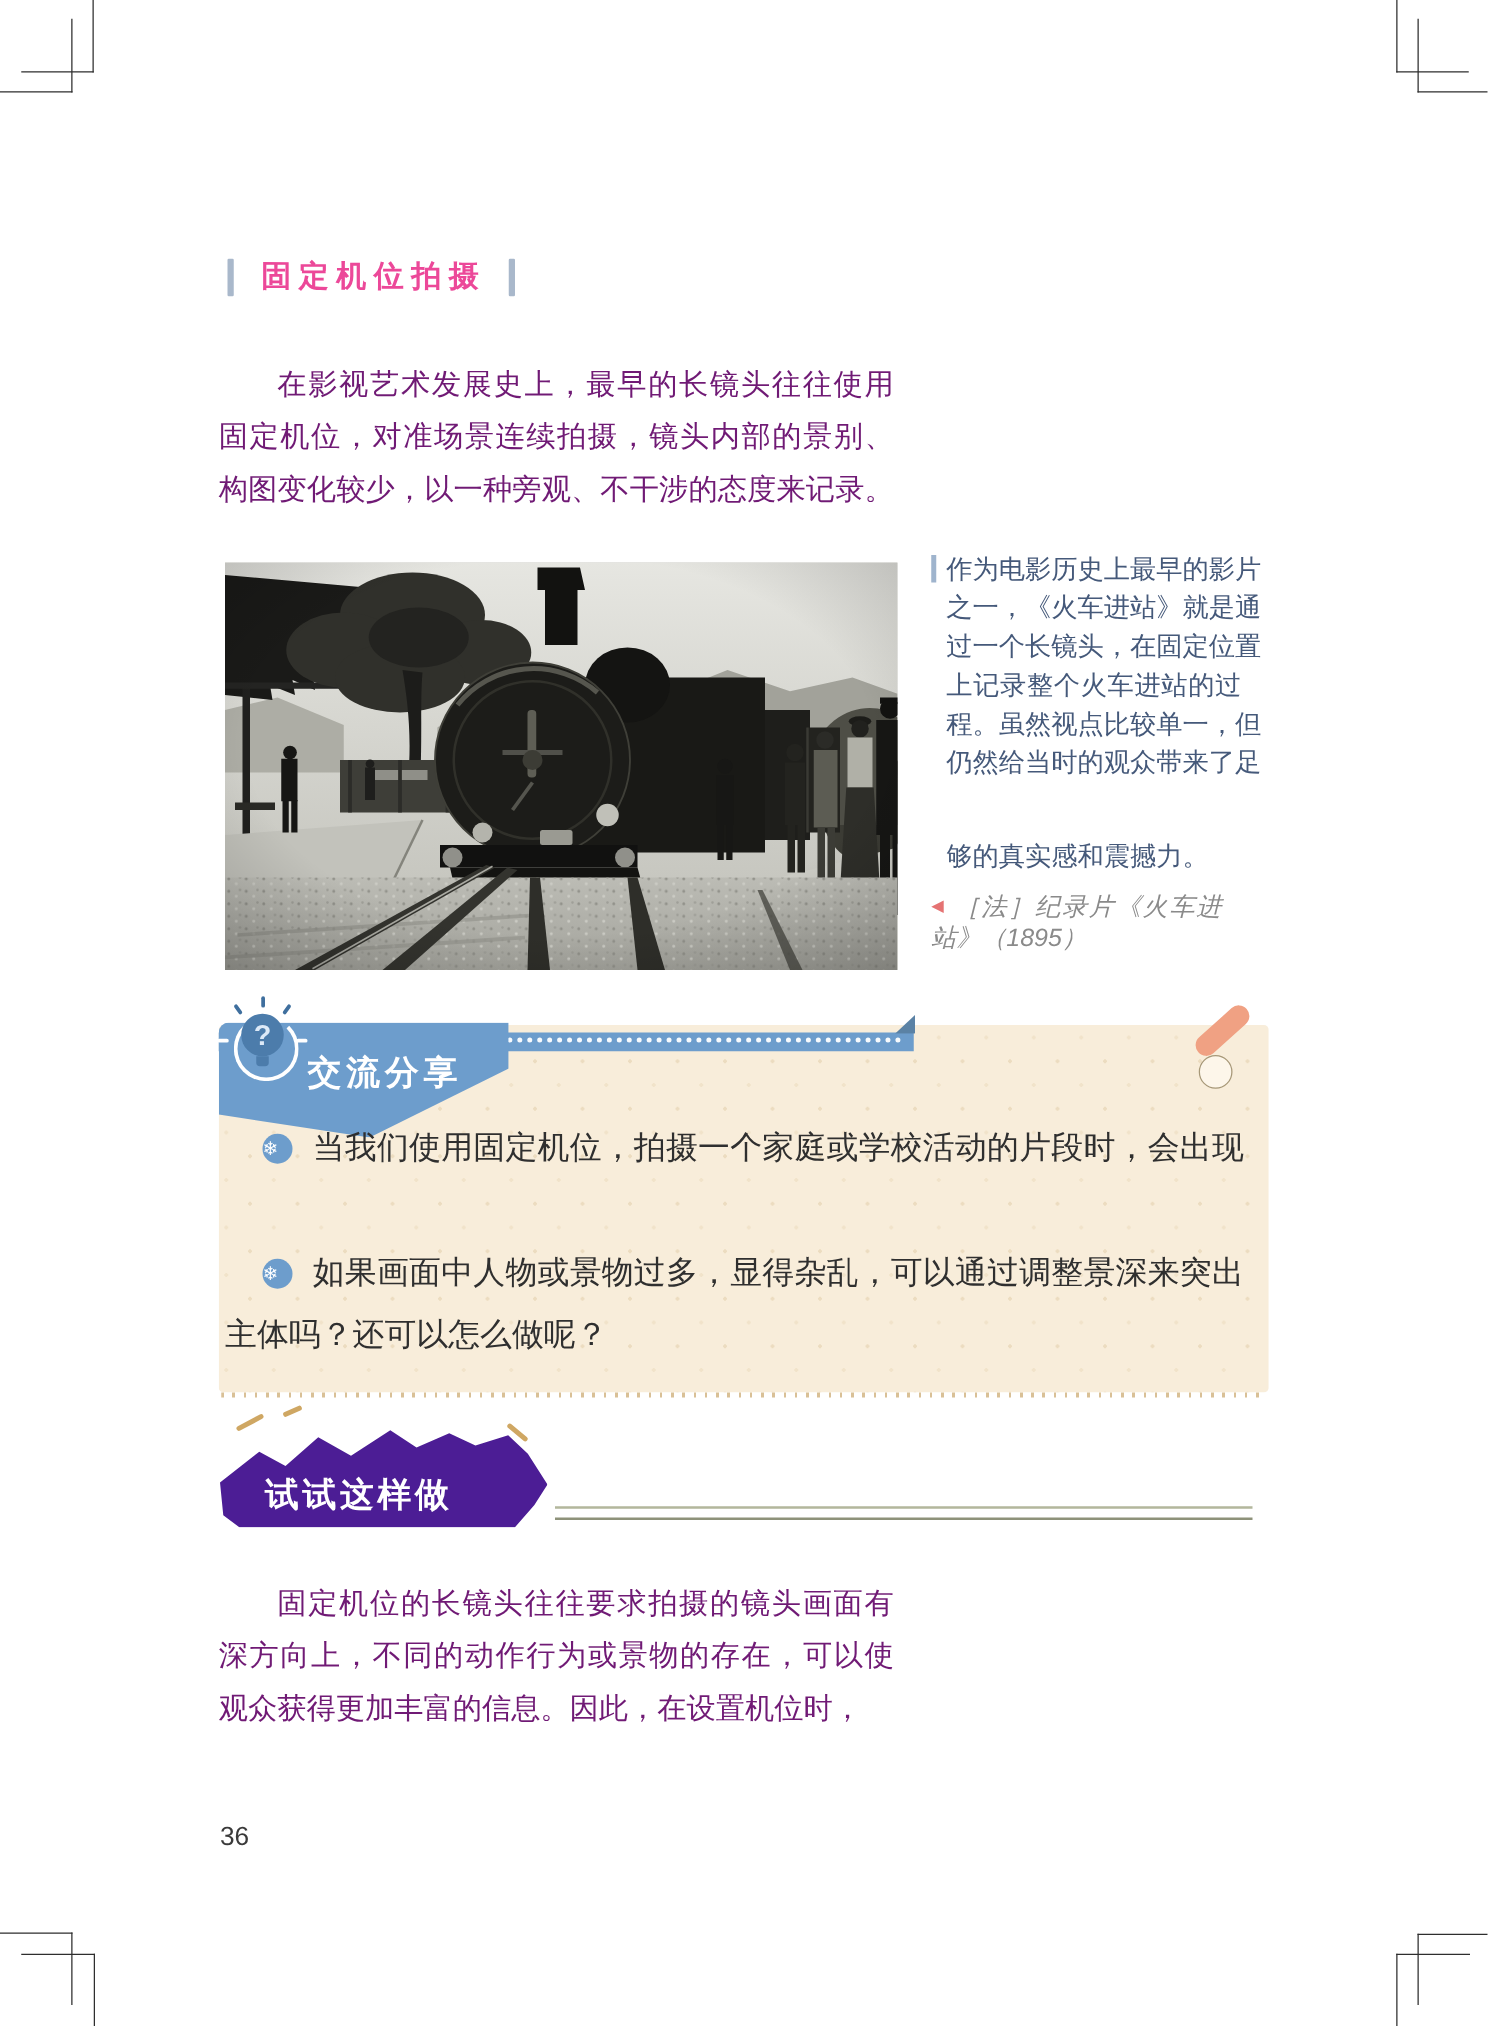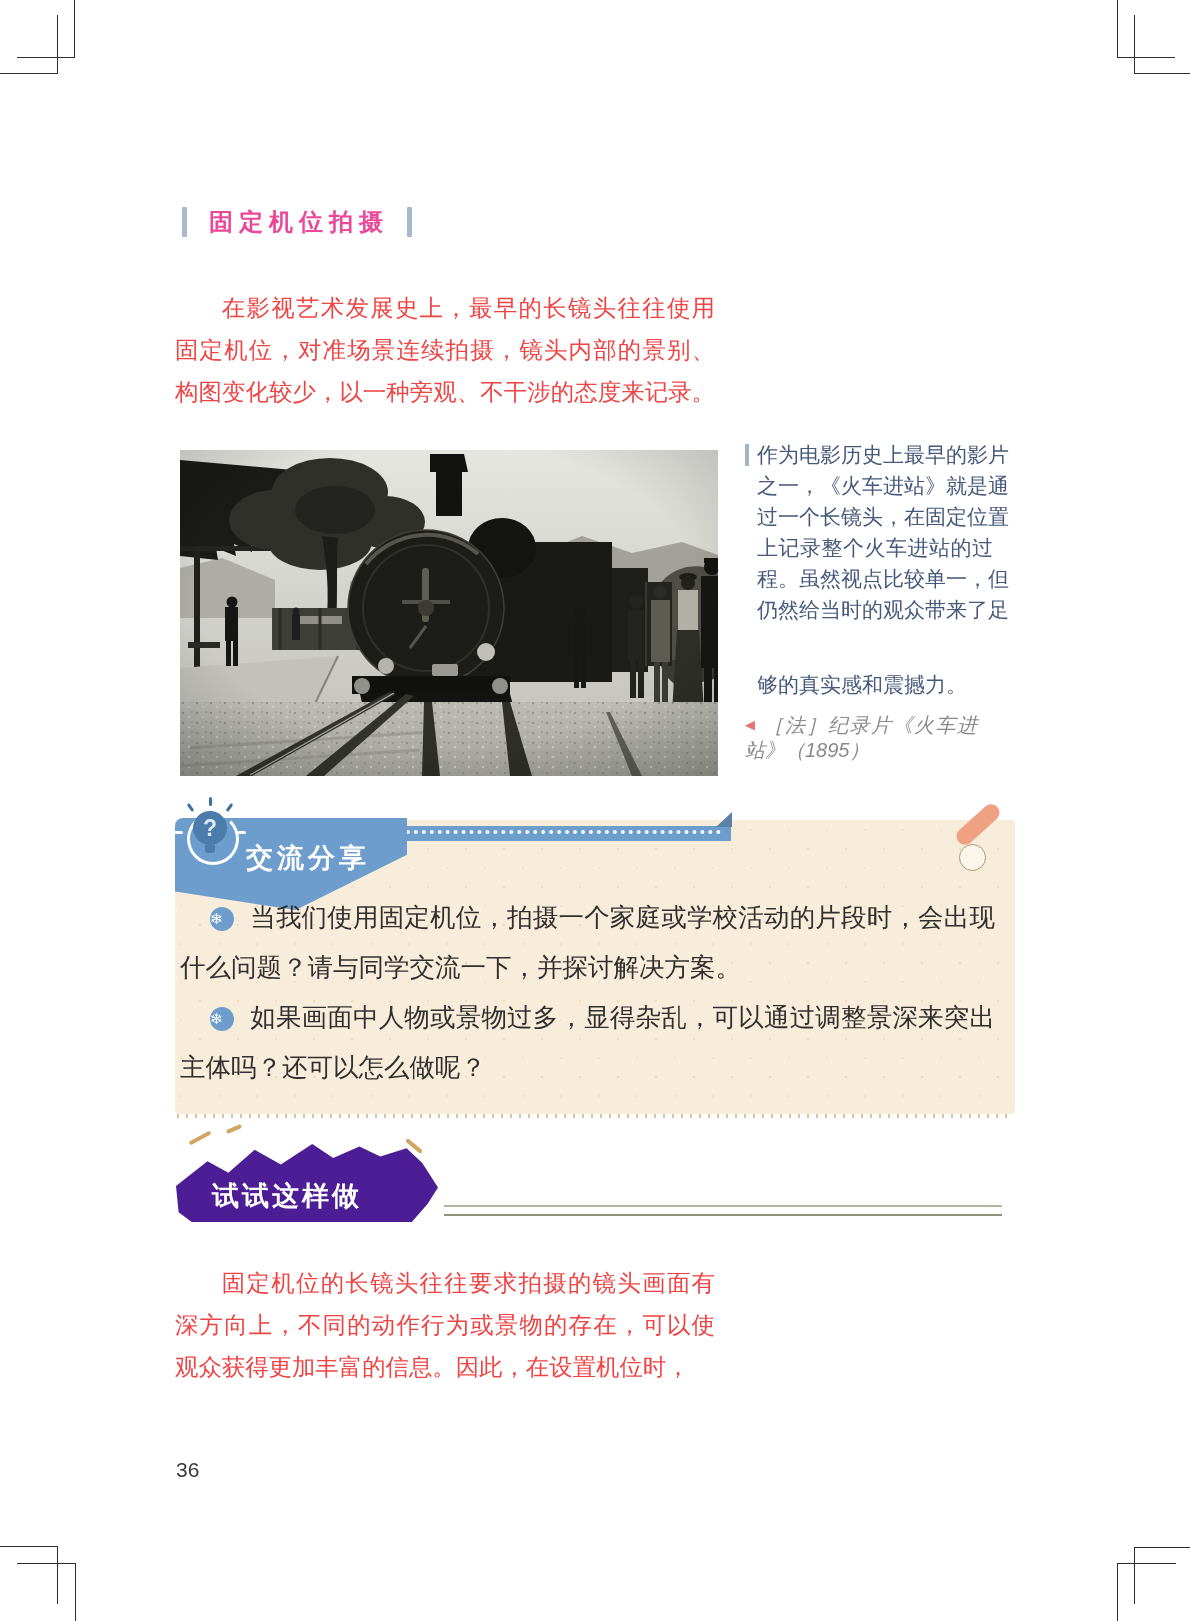--- a/index.html
+++ b/index.html
@@ -21,21 +21,21 @@
   
   .title-row{position:absolute;left:182px;top:205px;display:flex;align-items:center;}
   .title-bar{width:5px;height:30px;background:#a9b8cb;border-radius:1px;}
   .title-text{
     font-family:"Liberation Sans","DejaVu Sans",sans-serif;
     font-size:24px;font-weight:bold;color:#ec4899;letter-spacing:6px;
     margin:0 18px 0 22px;line-height:34px;
   }
 
   
-  .para{position:absolute;color:#ef4444;font-size:23.4px;line-height:42px;width:540px;}
+  .para{position:absolute;color:#701a75;font-size:23.4px;line-height:42px;width:540px;}
   .para .ln{text-align:justify;text-align-last:justify;white-space:nowrap;}
   .para .ln.first{text-indent:2em;}
   .para .ln.last{text-align-last:left;}
   #intro{left:175px;top:287px;}
   #try-para{left:175px;top:1262px;}
 
   
   .photo{position:absolute;left:180px;top:450px;width:538px;height:326px;background:#c9c9c3;}
   .photo svg{display:block;width:100%;height:100%;}
 
@@ -311,21 +311,20 @@
   <div class="bulb-dash d2"></div>
   <div class="bulb">?</div>
   <div class="bulb-base"></div>
 </div>
 <div class="ribbon-label">交流分享</div>
 <div class="pin-stick"></div>
 <div class="pin-head"></div>
 
 <div class="bullet-block" id="bullet-0">
   <div class="ln1"><span class="bullet-icon">❄</span><span>当我们使用固定机位，拍摄一个家庭或学校活动的片段时，会出现</span></div>
-  <div>什么问题？请与同学交流一下，并探讨解决方案。</div>
 </div>
 <div class="bullet-block" id="bullet-1">
   <div class="ln1"><span class="bullet-icon">❄</span><span>如果画面中人物或景物过多，显得杂乱，可以通过调整景深来突出</span></div>
   <div>主体吗？还可以怎么做呢？</div>
 </div>
 
 <div class="try-dash a"></div>
 <div class="try-dash b"></div>
 <div class="try-dash c"></div>
 <div class="try-shape">

